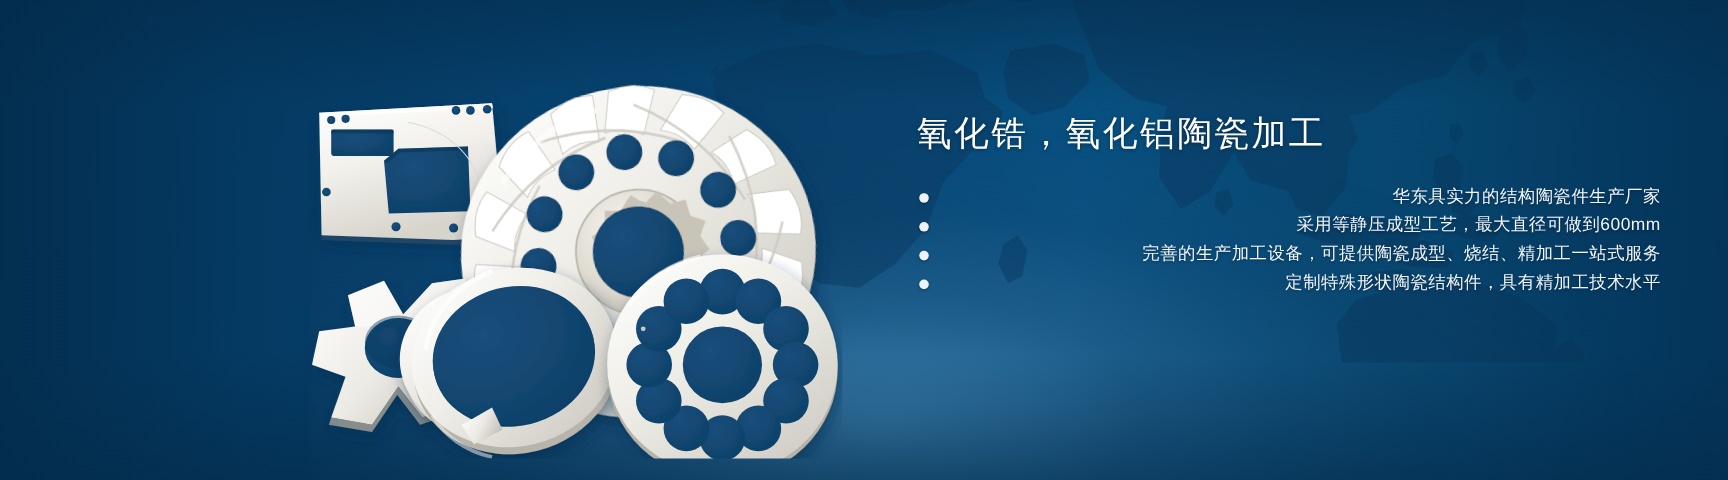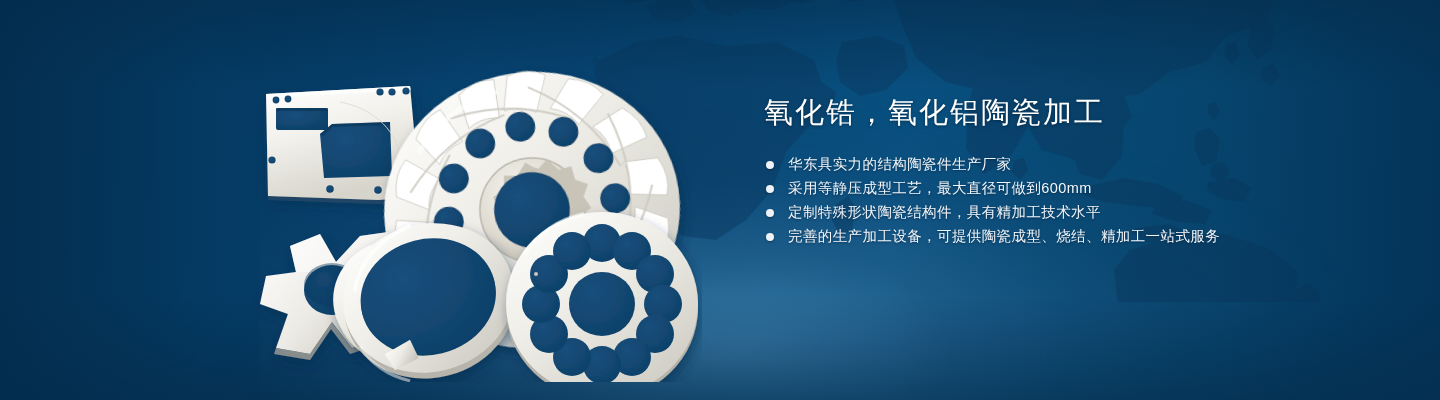--- a/index.html
+++ b/index.html
@@ -87,20 +87,21 @@
   .bullets {
     margin: 21px 0 0 2px;
     padding: 0;
     list-style: none;
   }
   .bullet {
     display: flex;
     align-items: center;
     height: 23px;
     margin-bottom: 1px;
+    justify-content: space-between;
   }
   .dot {
     flex: 0 0 auto;
     width: 8px;
     height: 8px;
     border-radius: 50%;
     background: #eef3f7;
     margin-right: 14px;
     box-shadow: 0 1px 2px rgba(0,20,40,0.45);
   }
@@ -358,22 +359,22 @@
       <li class="bullet">
         <span class="dot"></span>
         <span class="btext">华东具实力的结构陶瓷件生产厂家</span>
       </li>
       <li class="bullet">
         <span class="dot"></span>
         <span class="btext">采用等静压成型工艺，最大直径可做到600mm</span>
       </li>
       <li class="bullet">
         <span class="dot"></span>
-        <span class="btext">定制特殊形状陶瓷结构件，具有精加工技术水平</span>
+        <span class="btext">完善的生产加工设备，可提供陶瓷成型、烧结、精加工一站式服务</span>
       </li>
       <li class="bullet">
         <span class="dot"></span>
-        <span class="btext">完善的生产加工设备，可提供陶瓷成型、烧结、精加工一站式服务</span>
+        <span class="btext">定制特殊形状陶瓷结构件，具有精加工技术水平</span>
       </li>
     </ul>
   </div>
 
 </div>
 
 </body></html>

